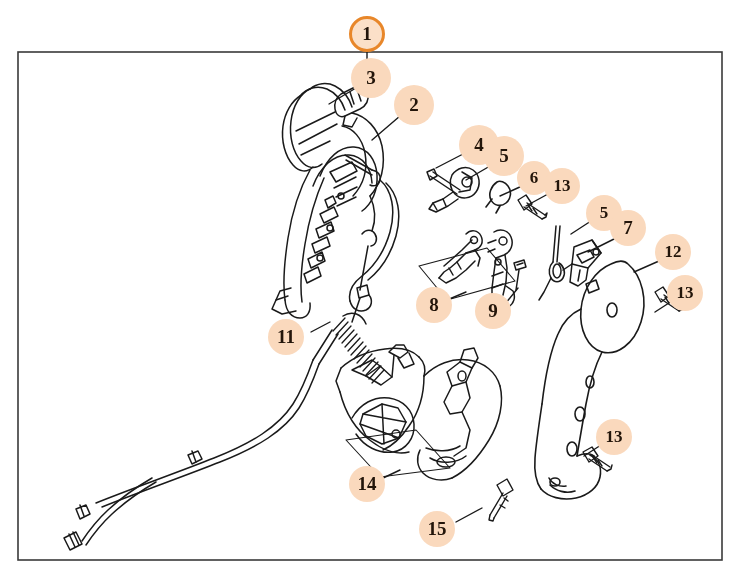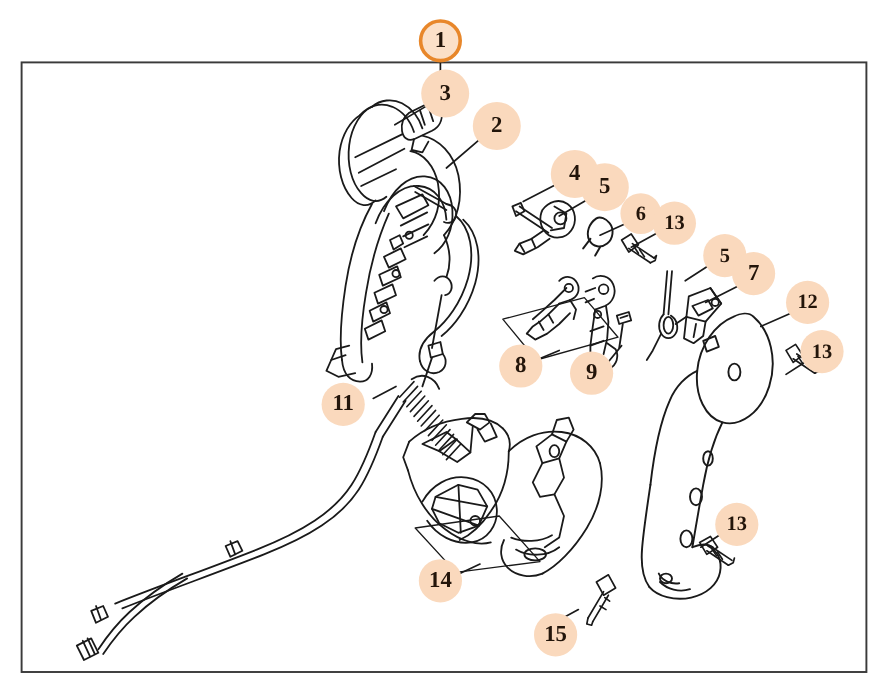--- a/index.html
+++ b/index.html
@@ -347,16 +347,16 @@
       <div class="badge" style="left: 544px; top: 168px; width: 36px; height: 36px; font-size: 17px;">13</div>
       <div class="badge" style="left: 586px; top: 195px; width: 36px; height: 36px; font-size: 17px;">5</div>
       <div class="badge" style="left: 610px; top: 210px; width: 36px; height: 36px; font-size: 19px;">7</div>
       <div class="badge" style="left: 655px; top: 234px; width: 36px; height: 36px; font-size: 17px;">12</div>
       <div class="badge" style="left: 667px; top: 275px; width: 36px; height: 36px; font-size: 17px;">13</div>
       <div class="badge" style="left: 416px; top: 287px; width: 36px; height: 36px; font-size: 19px;">8</div>
       <div class="badge" style="left: 475px; top: 293px; width: 36px; height: 36px; font-size: 19px;">9</div>
       <div class="badge" style="left: 268px; top: 319px; width: 36px; height: 36px; font-size: 19px;">11</div>
       <div class="badge" style="left: 596px; top: 419px; width: 36px; height: 36px; font-size: 17px;">13</div>
       <div class="badge" style="left: 349px; top: 466px; width: 36px; height: 36px; font-size: 19px;">14</div>
-      <div class="badge" style="left: 445px; top: 511px; width: 36px; height: 36px; font-size: 19px;">15</div>
+      <div class="badge" style="left: 419px; top: 511px; width: 36px; height: 36px; font-size: 19px;">15</div>
     </div>
 
 </div>
 
 </body></html>

